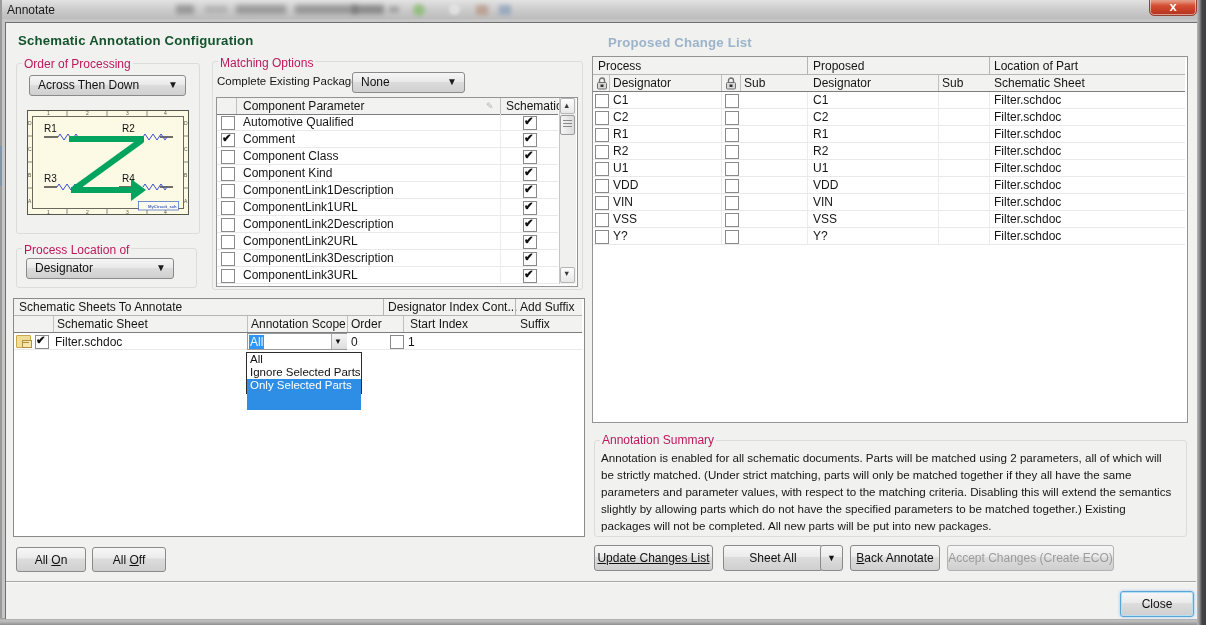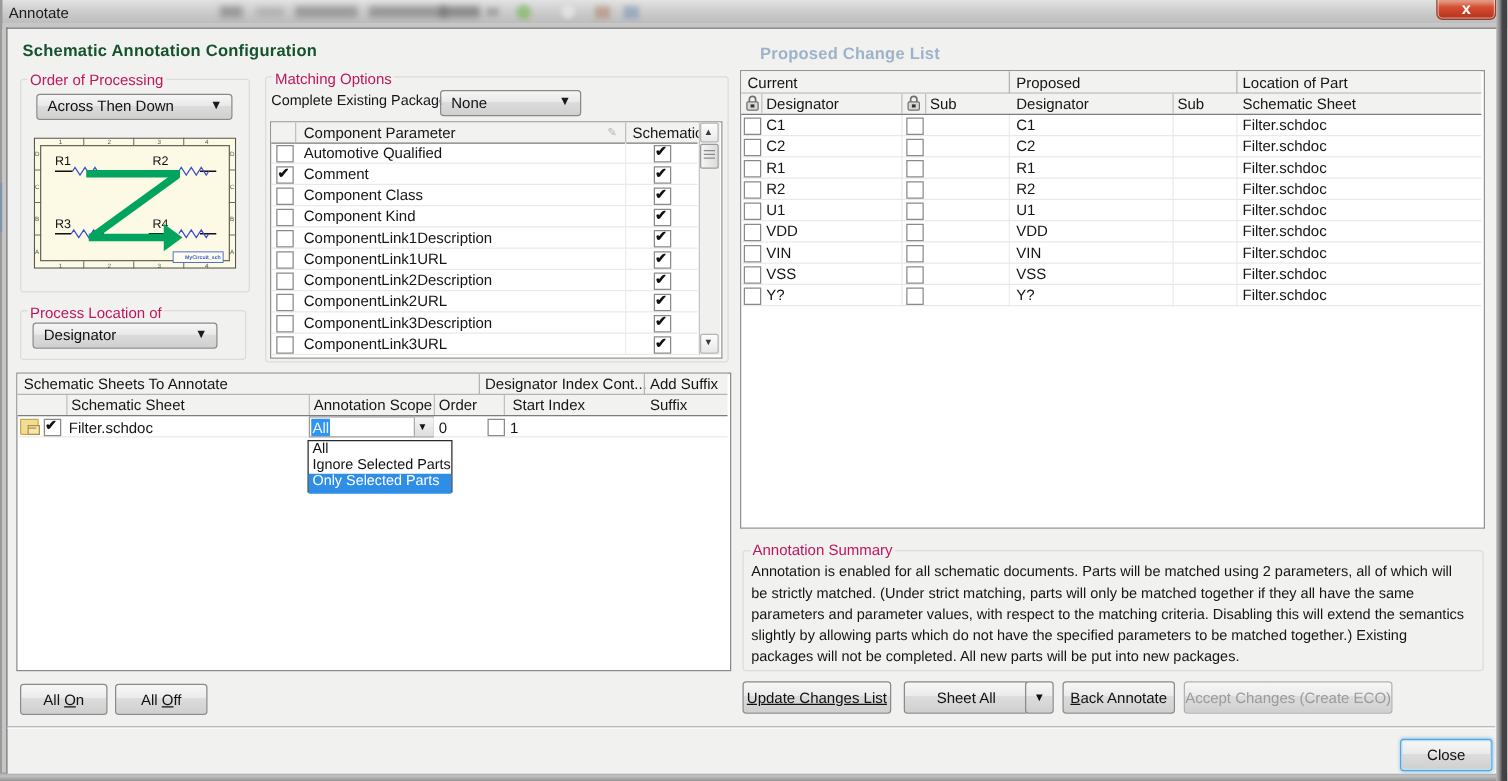--- a/index.html
+++ b/index.html
@@ -256,30 +256,30 @@
     <div class="abs" style="left:318px;top:36px;width:15px;height:15px;background:linear-gradient(#f5f5f5,#ddd);border-left:1px solid #aaa;"></div>
     <div class="abs" style="left:321px;top:39px;font-size:8px;color:#111;">▼</div>
     <div class="abs txt" style="left:338px;top:37px;">0</div>
     <div class="cb" style="left:377px;top:37px;"></div>
     <div class="abs txt" style="left:395px;top:37px;">1</div>
   </div>
 
 <div id="popup" class="abs" style="left:246px;top:352px;width:114px;height:40px;background:#fff;border:1px solid #2b2b2b;z-index:50;">
     <div style="font-size:11.5px;color:#111;padding:0 3px;height:13px;line-height:13px;white-space:nowrap;">All</div>
     <div style="font-size:11.5px;color:#111;padding:0 3px;height:13px;line-height:13px;white-space:nowrap;">Ignore Selected Parts</div>
-    <div style="font-size:11.5px;color:#fff;background:#2e8ee6;padding:0 3px;height:16px;line-height:13px;white-space:nowrap;">Only Selected Parts</div>
+    <div style="font-size:11.5px;color:#fff;background:#2e8ee6;padding:0 3px;height:31px;line-height:13px;white-space:nowrap;">Only Selected Parts</div>
   </div>
 
 <div class="btn" style="left:16px;top:547px;width:68px;height:23px;">All&nbsp;<span style="text-decoration:underline;">O</span>n</div>
 <div class="btn" style="left:92px;top:547px;width:72px;height:23px;">All&nbsp;<span style="text-decoration:underline;">O</span>ff</div>
 
 <div id="changetable" class="abs" style="left:592px;top:56px;width:594px;height:365px;">
     <div class="abs" style="left:0;top:0;width:594px;height:365px;border:1px solid #949494;background:#fff;"></div>
     <div class="abs" style="left:1px;top:1px;width:592px;height:17px;background:#f2f2f1;border-bottom:1px solid #b5b5b5;"></div>
-    <div class="abs txt" style="left:6px;top:3px;">Current</div>
+    <div class="abs txt" style="left:6px;top:3px;">Process</div>
     <div class="abs txt" style="left:221px;top:3px;">Proposed</div>
     <div class="abs txt" style="left:402px;top:3px;">Location of Part</div>
     <div class="abs" style="left:215px;top:1px;width:1px;height:35px;background:#b5b5b5;"></div>
     <div class="abs" style="left:397px;top:1px;width:1px;height:35px;background:#b5b5b5;"></div>
     <div class="abs" style="left:1px;top:19px;width:592px;height:16px;background:#f2f2f1;border-bottom:1px solid #7d7d7d;"></div>
     <div class="abs" style="left:4px;top:20px;"><svg width="12" height="13" viewBox="0 0 12 13">
         <rect x="1.5" y="5.5" width="9" height="6.5" rx="1" fill="#d8d8d8" stroke="#707070"></rect>
         <path d="M3.5 5.5 V3.5 a2.5 2.5 0 0 1 5 0 V5.5" fill="none" stroke="#707070" stroke-width="1.4"></path>
         <rect x="4.5" y="7.5" width="3" height="2.5" fill="#333"></rect>
       </svg></div>

